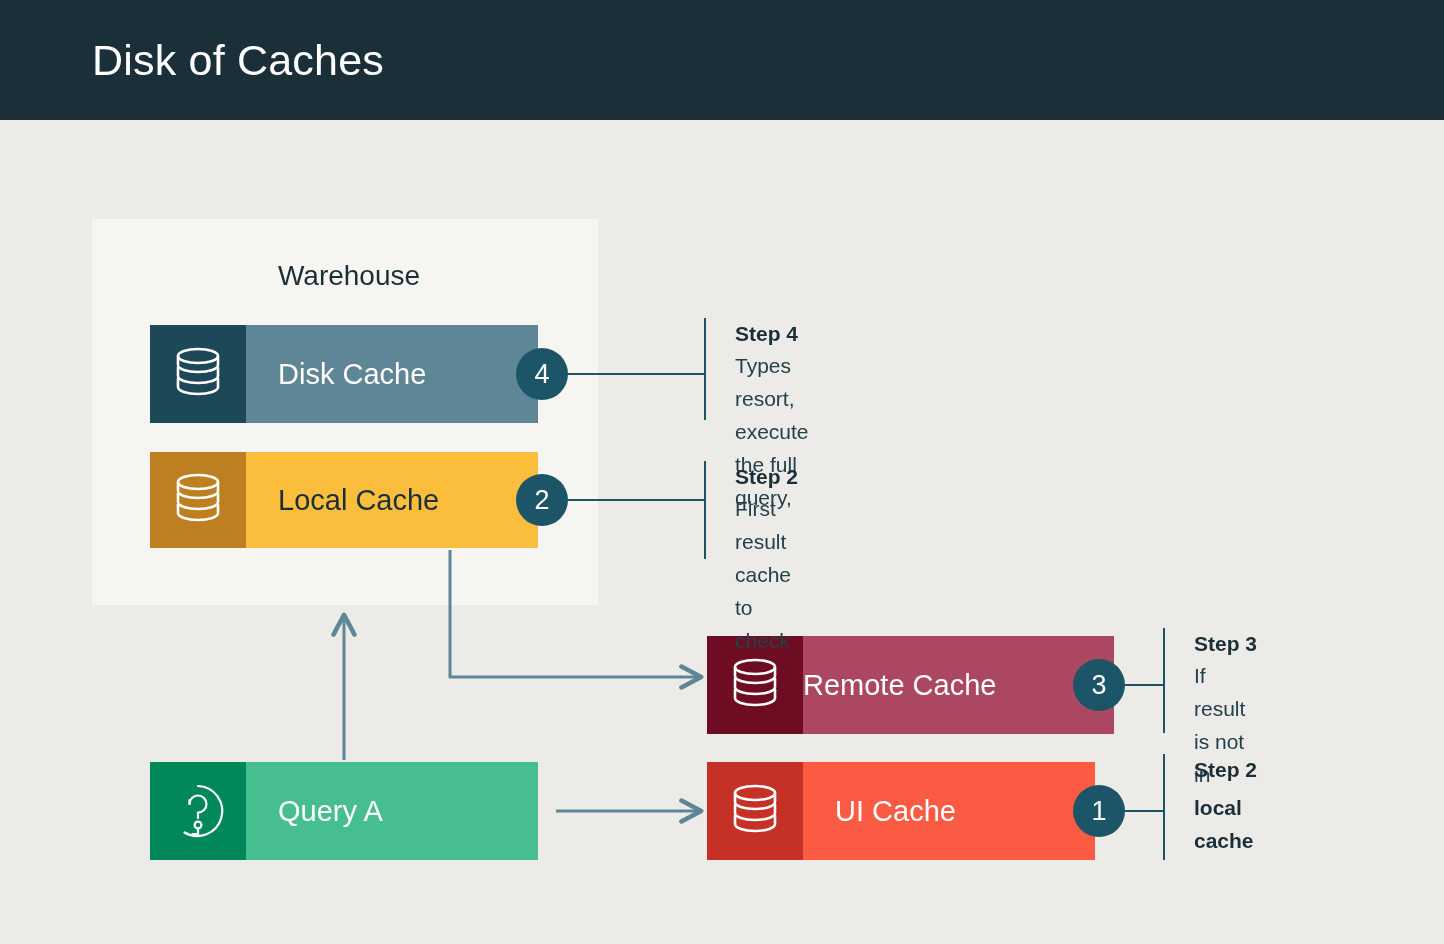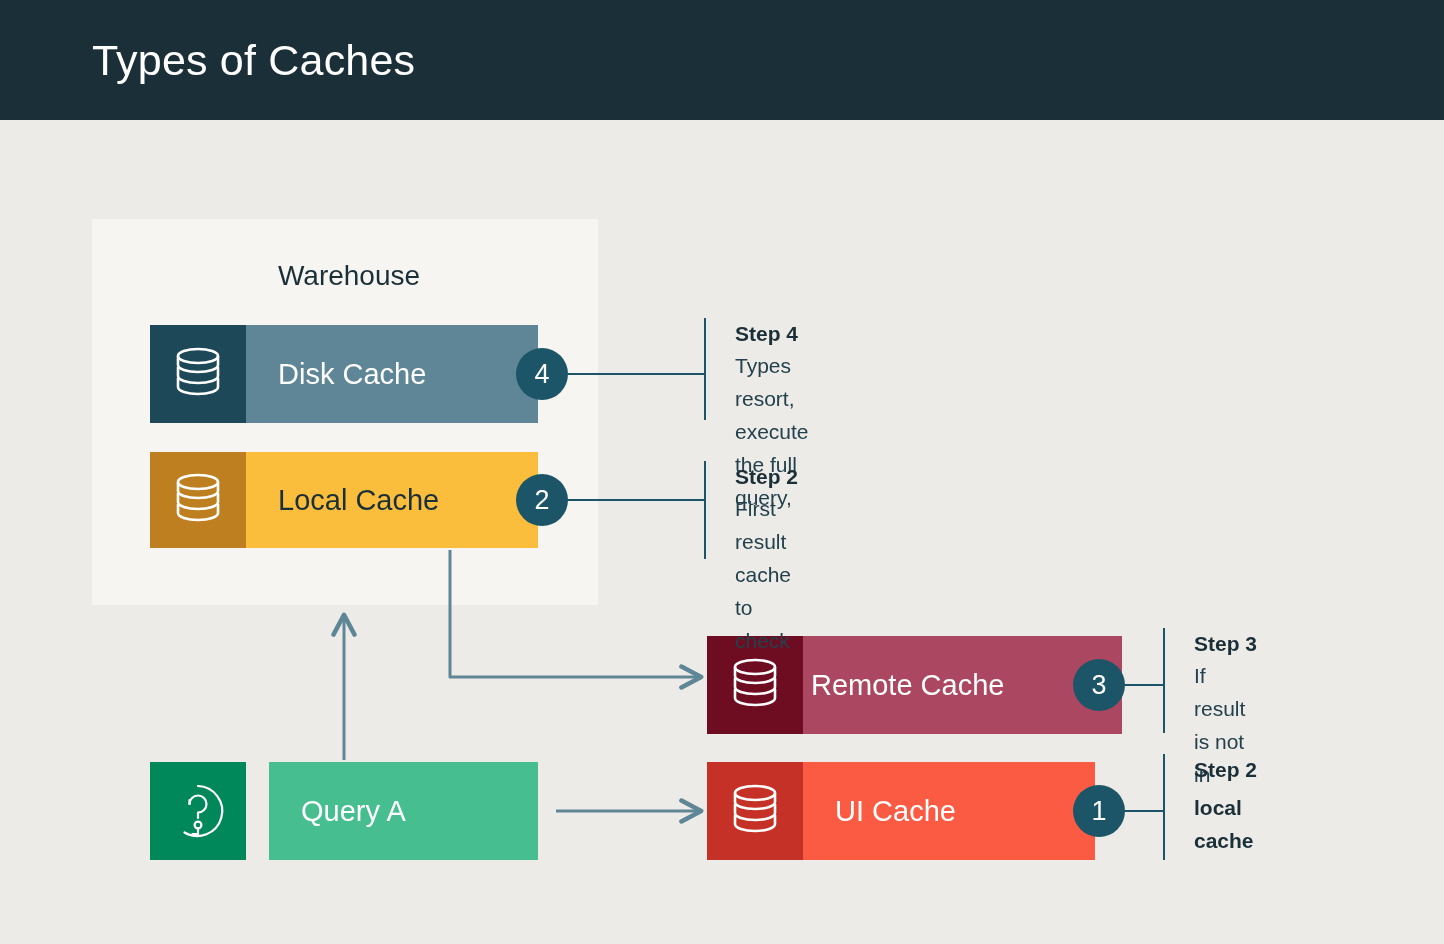--- a/index.html
+++ b/index.html
@@ -88,34 +88,34 @@
     font-size: 29px;
     line-height: 34px;
     font-weight: 400;
     white-space: nowrap;
   }
 
   .bar-disk   { left: 150px; top: 205px; width: 388px; height: 98px; }
   .bar-local  { left: 150px; top: 332px; width: 388px; height: 96px; }
   .bar-remote { left: 707px; top: 516px; width: 388px; height: 98px; }
   .bar-ui     { left: 707px; top: 642px; width: 388px; height: 98px; }
-  .bar-query  { left: 150px; top: 642px; width: 388px; height: 98px; gap: 23px; }
+  .bar-query  { left: 150px; top: 642px; width: 388px; height: 98px; }
 
   .disk-icon   { background: #1C4858; }
   .disk-body   { background: #5E8696; }
   .disk-body .bar-label { color: #FFFFFF; }
 
   .local-icon  { background: #BE7F20; }
   .local-body  { background: #FBBE3C; }
   .local-body .bar-label { color: #1B2F38; }
 
   .remote-icon { background: #6E0C21; }
   .remote-body { background: #AC4761; }
   .remote-body .bar-label { color: #FFFFFF; }
-  .remote-body { justify-content: flex-end; padding-left: 8px; padding-right: 118px; }
+  .remote-body { justify-content: flex-end; padding-left: 0; padding-right: 118px; }
 
   .ui-icon     { background: #C53126; }
   .ui-body     { background: #FB5B43; }
   .ui-body .bar-label { color: #FFFFFF; text-align: right; }
 
   .query-icon  { background: #00875A; }
   .query-body  { background: #46BE8F; }
   .query-body .bar-label { color: #FFFFFF; }
 
   
@@ -192,21 +192,21 @@
   
   .flow { position: absolute; }
 
   
   .db-svg { display: block; }
 </style>
 </head>
 <body>
 
 <div class="header">
-  <div class="header-title">Types of Caches</div>
+  <div class="header-title">Disk of Caches</div>
 </div>
 
 <div class="stage">
 
   <div class="warehouse-box">
     <div class="warehouse-label">Warehouse</div>
   </div>
 
   <svg class="flow" width="1444" height="824" viewBox="0 0 1444 824" style="left:0; top:0; pointer-events:none;">
     <defs>

